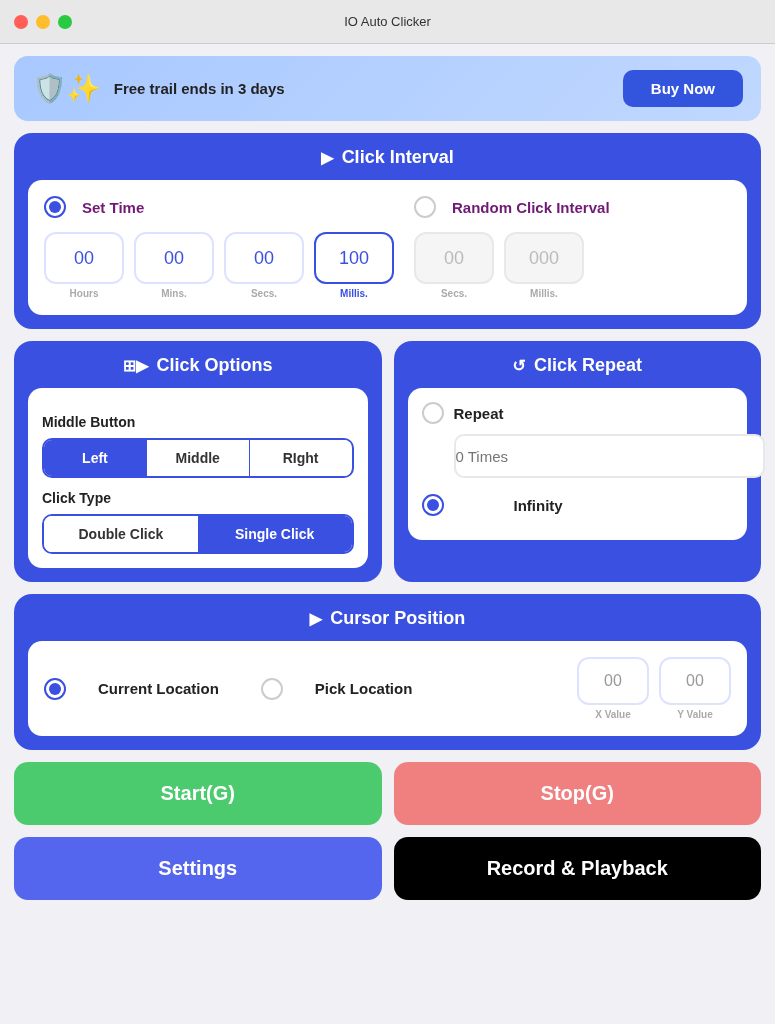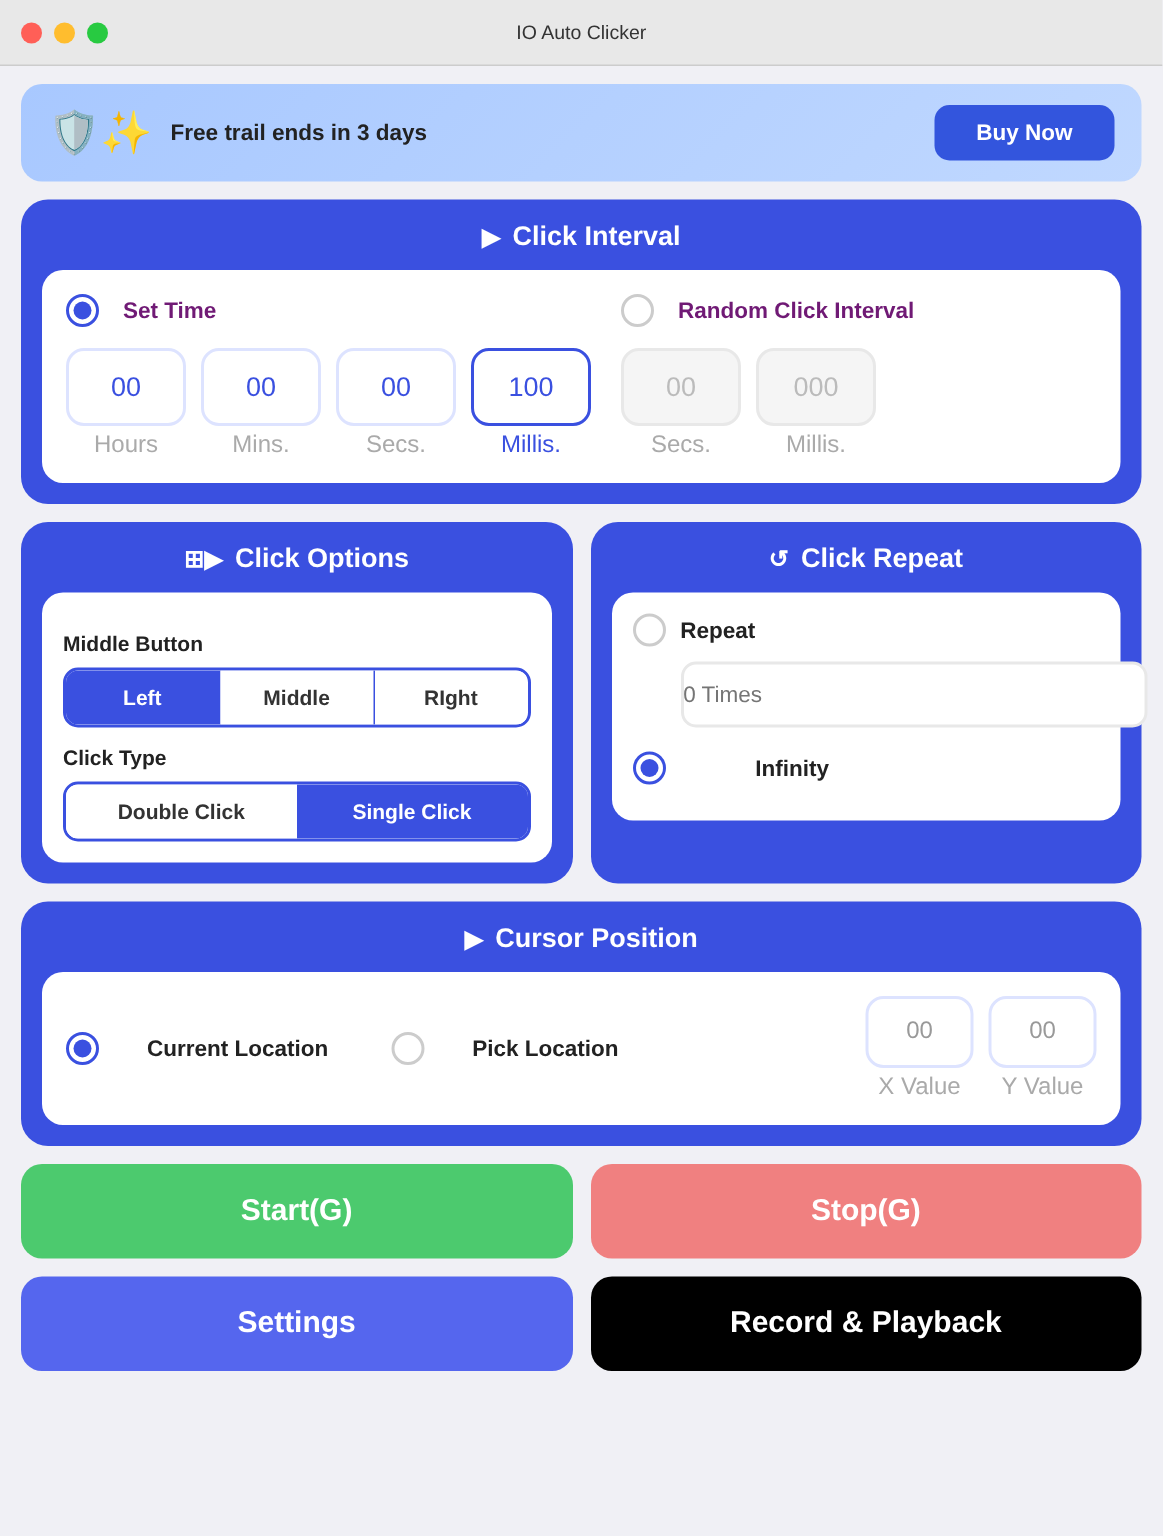--- a/index.html
+++ b/index.html
@@ -155,22 +155,23 @@
       text-align: center;
       font-size: 18px;
       color: #3a50e0;
       outline: none;
       background: white;
     }
     .time-input.active-border {
       border-color: #3a50e0;
     }
     .time-label {
-      font-size: 16px;
+      font-size: 10px;
       color: #aaa;
+      font-weight: bold;
     }
     .interval-both {
       display: flex;
       justify-content: space-between;
       align-items: flex-start;
     }
     .interval-left { flex: 1; }
     .interval-right { flex: 1; padding-left: 20px; }
     .interval-right-inputs {
       display: flex;
@@ -457,21 +458,21 @@
         <span>Click Repeat</span>
       </div>
       <div class="section-inner-small">
         <div class="repeat-row">
           <div class="radio-circle unselected"></div>
           <span style="font-size:15px;font-weight:600;color:#222;">Repeat</span>
         </div>
         <input class="repeat-input" type="text" placeholder="0 Times" style="">
         <div class="repeat-row" style="margin-top:16px;">
           <div class="radio-circle selected"></div>
-          <span style="font-size:15px;font-weight:600;color:#222;margin-left:10px;padding-left:40px;">Infinity</span>
+          <span style="font-size:15px;font-weight:600;color:#222;margin-left:20px;padding-left:40px;">Infinity</span>
         </div>
       </div>
     </div>
 
   </div>
 
   <div class="section-card">
     <div class="section-title">
       <span class="section-icon">▶</span>
       <span>Cursor Position</span>

